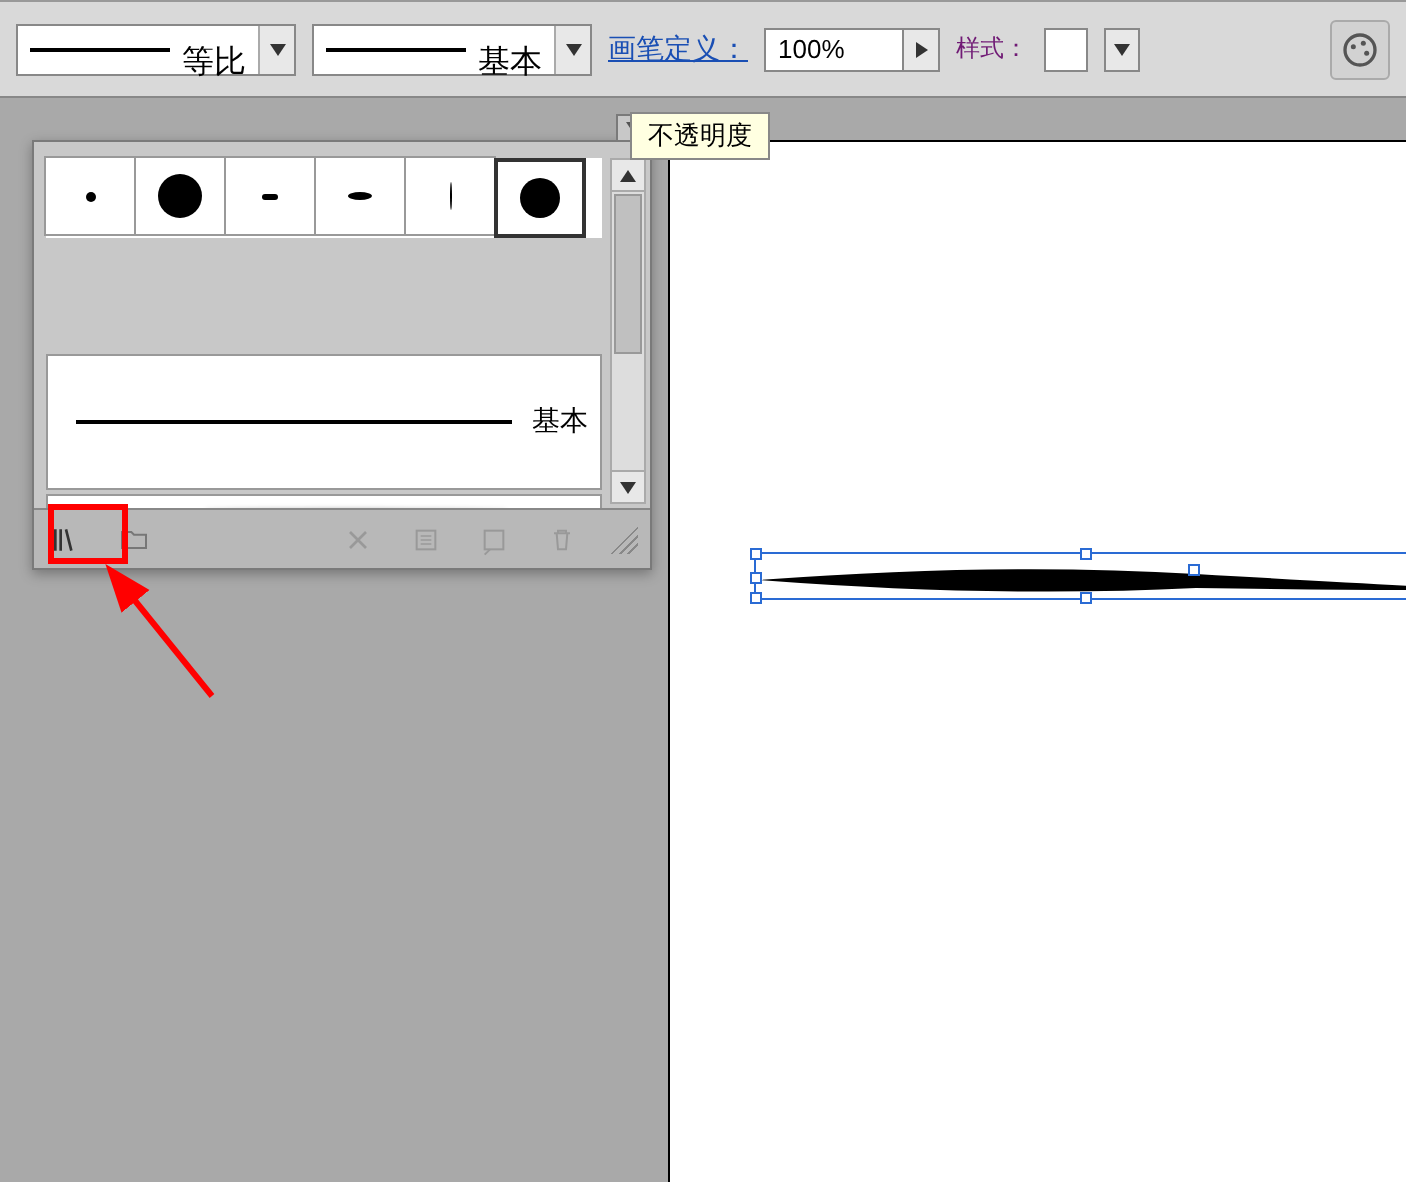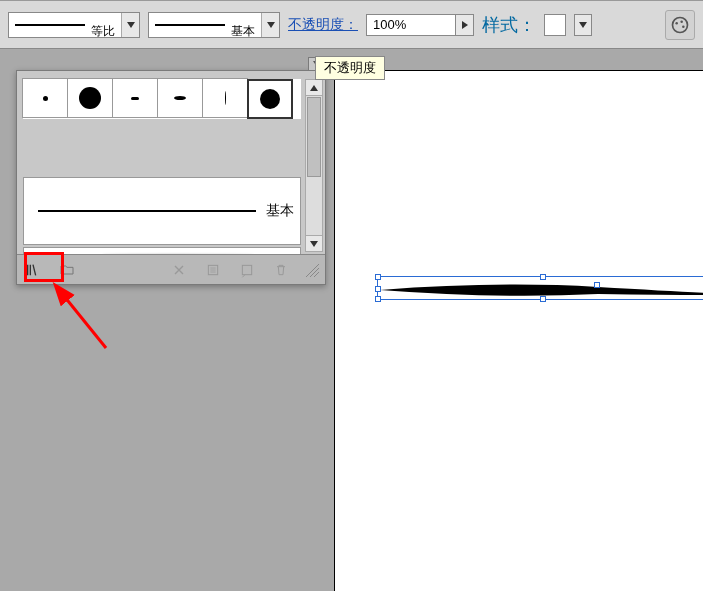--- a/index.html
+++ b/index.html
@@ -39,21 +39,21 @@
     gap: 6px;
   }
   .combo .line {
     display: inline-block;
     width: 70px;
     height: 2px;
     background: #000;
   }
   .combo .label {
     color: #000;
-    font-size: 12px;
+    font-size: 16px;
     margin-top: 14px;
   }
   .combo .arrow {
     width: 18px;
     height: 100%;
     border-left: 1px solid #aaa;
     background: #e8e8e8;
     display: flex;
     align-items: center;
     justify-content: center;
@@ -62,40 +62,40 @@
     color: #1a4fb4;
     text-decoration: underline;
     font-size: 14px;
   }
   .opacity-field {
     display: inline-flex;
     align-items: center;
     height: 22px;
   }
   .opacity-field input {
-    width: 90px;
+    width: 70px;
     height: 22px;
     border: 1px solid #888;
     background: #fff;
     padding: 0 6px;
     font-size: 13px;
   }
   .opacity-field .arrow {
     width: 18px;
     height: 22px;
     border: 1px solid #888;
     border-left: none;
     background: #e8e8e8;
     display: flex;
     align-items: center;
     justify-content: center;
   }
   .style-label {
-    font-size: 18px;
-    color: #0369a1;
+    font-size: 12px;
+    color: #701a75;
   }
   .style-swatch {
     width: 22px;
     height: 22px;
     background: #fff;
     border: 1px solid #888;
   }
   .style-arrow {
     width: 18px;
     height: 22px;
@@ -358,21 +358,21 @@
   <div class="combo">
     <div class="preview">
       <span class="line"></span>
       <span class="label">基本</span>
     </div>
     <div class="arrow">
         <div class="tri-down"></div>
       </div>
   </div>
 
-  <span class="opacity-label">不透明度：</span>
+  <span class="opacity-label">画笔定义：</span>
   <div class="opacity-field">
     <input type="text" value="100%" style="">
     <div class="arrow">
         <div class="tri-right"></div>
       </div>
   </div>
 
   <span class="style-label">样式：</span>
   <div class="style-swatch"></div>
   <div class="style-arrow">

